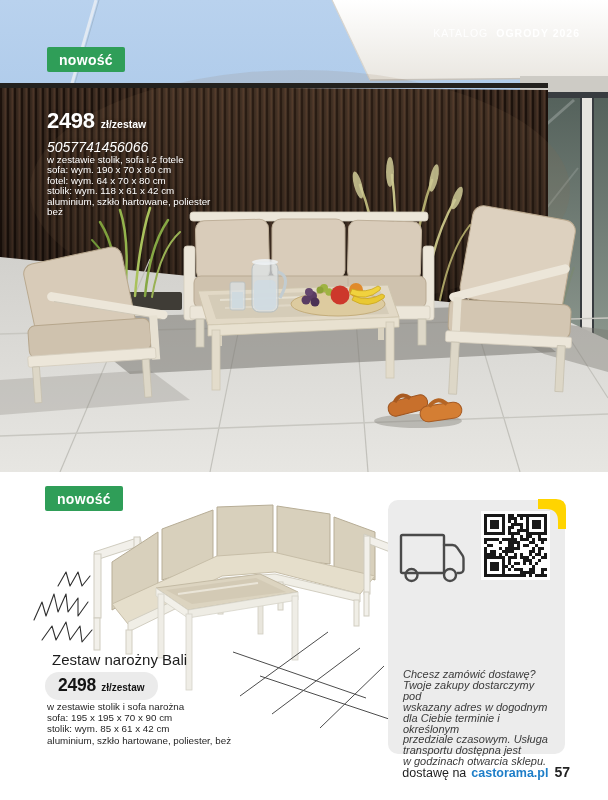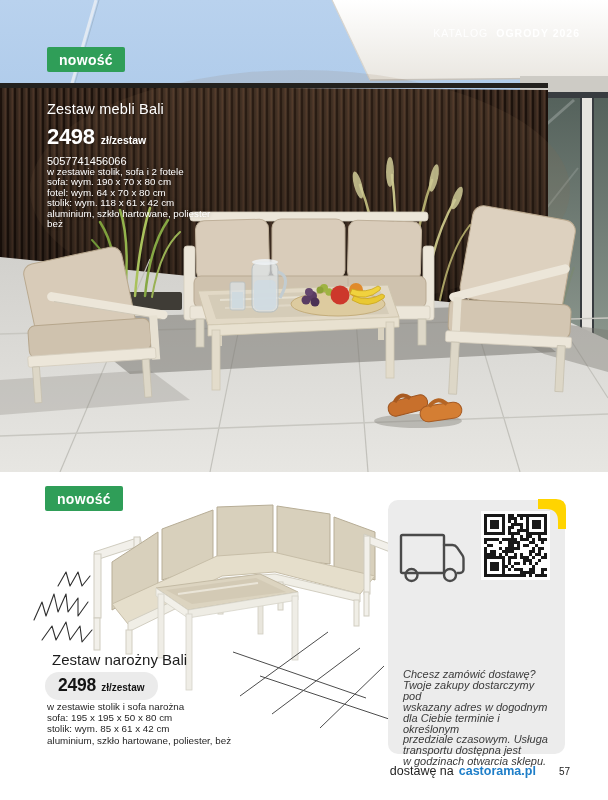--- a/index.html
+++ b/index.html
@@ -18,21 +18,21 @@
   .katalog .bold  { font-weight:700; }
   .badge { position:absolute; background:#2f9e58; color:#fff; font-weight:700;
            font-size:14px; line-height:1; padding:6px 12px 5px; border-radius:2px; letter-spacing:.3px; }
   .badge.hero-badge   { left:47px; top:47px; }
   .badge.corner-badge { left:45px; top:486px; }
   .hero-info { position:absolute; left:47px; top:101px; color:#ffffff; text-shadow:0 0 4px rgba(0,0,0,.25); }
   .hero-info .name { font-size:14.5px; font-weight:500; letter-spacing:.2px; }
   .price-row { display:flex; align-items:baseline; gap:6px; margin-top:7px; }
   .hero-info .price { font-size:22px; font-weight:800; letter-spacing:-.3px; }
   .hero-info .unit  { font-size:10.5px; font-weight:700; }
-  .hero-info .sku   { font-size:11px; margin-top:5px; }
+  .hero-info .sku   { font-size:14px; margin-top:5px;font-style:italic; }
   .hero-info .details div { font-size:9.8px; line-height:10.4px; font-weight:400; }
   
   .corner-illu { position:absolute; left:28px; top:490px; }
   .corner-title { position:absolute; left:52px; top:651px; font-size:15px; font-weight:500; color:#1c1c1c; }
   .price-pill { position:absolute; left:45px; top:672px; background:#ebebeb; border-radius:14px;
                 padding:3px 13px 4px; display:flex; align-items:baseline; gap:5px; }
   .price-pill .p { font-size:17.5px; font-weight:800; color:#141414; letter-spacing:-.2px; }
   .price-pill .u { font-size:10px;   font-weight:700; color:#141414; }
   .corner-details { position:absolute; left:47px; top:701px; color:#262626; }
   .corner-details .sku { font-size:9.8px; line-height:11.2px; }
@@ -46,21 +46,21 @@
   .qr { display:grid; grid-template-columns:repeat(21,3px); grid-auto-rows:3px; }
   .qr span { display:block; }
   .card-title { position:absolute; left:15px; top:113px; font-size:14px; line-height:19px; color:#3d3d3d; }
   .card-title .b { font-weight:700; }
   .card-body { position:absolute; left:15px; top:169px; width:152px; color:#3a3a3a; }
   .card-body div { font-size:11px; line-height:10.9px;font-style:italic; }
   
   .footer { position:absolute; top:764px; right:38px; display:flex; align-items:baseline; gap:5px;
             font-size:12.5px; color:#1d1d1d; }
   .footer .site { color:#1e7ec8; font-weight:700; }
-  .footer .num  { font-size:10px; font-weight:400; margin-left:18px; color:#222; }
+  .footer .num  { font-size:14px; font-weight:700; margin-left:1px; color:#222; }
 </style>
 </head>
 <body>
 
 <div class="hero">
   <svg class="scene" width="608" height="472" viewBox="0 0 608 472">
     <defs>
       <linearGradient id="skyg" x1="0" y1="0" x2="0" y2="1">
         <stop offset="0" stop-color="#b9d2ee"></stop>
           <stop offset="1" stop-color="#9fc0e4"></stop>
@@ -241,21 +241,20 @@
   </svg>
 
   <div class="katalog">
     <span class="light">KATALOG</span>
     <span class="bold">OGRODY 2026</span>
   </div>
 
   <div class="badge hero-badge">nowość</div>
 
   <div class="hero-info">
-    <div class="name">Zestaw mebli Bali</div>
     <div class="price-row">
       <span class="price">2498</span>
       <span class="unit">zł/zestaw</span>
     </div>
     <div class="sku">5057741456066</div>
     <div class="details">
       <div>w zestawie stolik, sofa i 2 fotele</div>
       <div>sofa: wym. 190 x 70 x 80 cm</div>
       <div>fotel: wym. 64 x 70 x 80 cm</div>
       <div>stolik: wym. 118 x 61 x 42 cm</div>
@@ -333,21 +332,21 @@
 
 <div class="corner-title">Zestaw narożny Bali</div>
 
 <div class="price-pill">
   <span class="p">2498</span>
   <span class="u">zł/zestaw</span>
 </div>
 
 <div class="corner-details">
   <div>w zestawie stolik i sofa narożna</div>
-  <div>sofa: 195 x 195 x 50 x 80 cm</div>
+  <div>sofa: 195 x 195 x 70 x 90 cm</div>
   <div>stolik: wym. 85 x 61 x 42 cm</div>
   <div>aluminium, szkło hartowane, poliester, beż</div>
 </div>
 
 <div class="card">
   <svg class="fold" width="36" height="36" viewBox="0 0 36 36">
     <path d="M8 0 H26 Q36 0 36 10 V30 H28 V22 Q28 10 16 10 H8 Z" fill="#ffd400"></path>
   </svg>
   <svg class="truck" width="74" height="52" viewBox="0 0 74 52" fill="none" stroke="#4a4a4a" stroke-width="2.4" stroke-linejoin="round" stroke-linecap="round">
     <rect x="3" y="3" width="43" height="38" rx="1.5"></rect>

